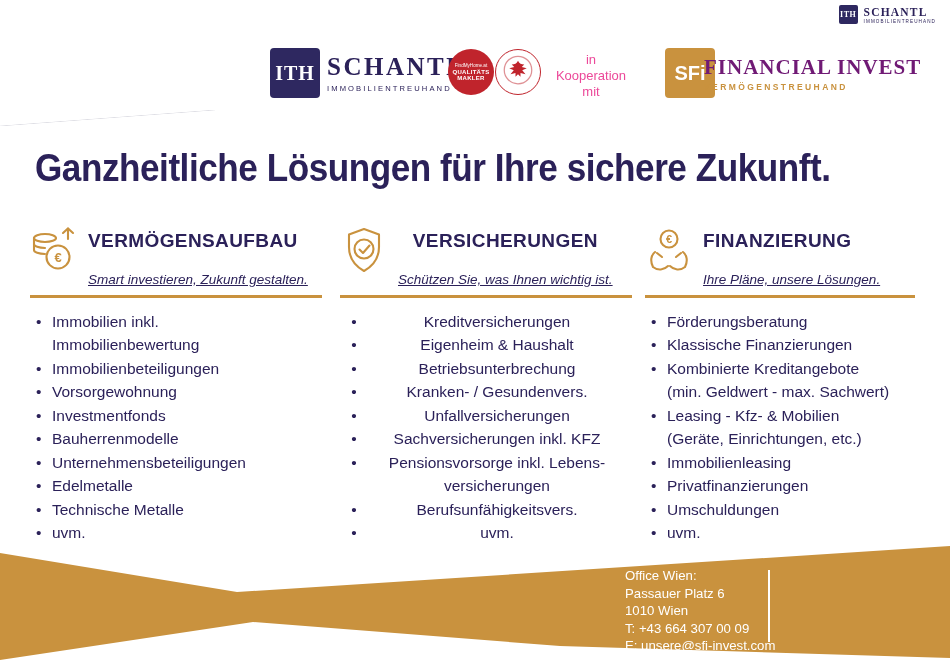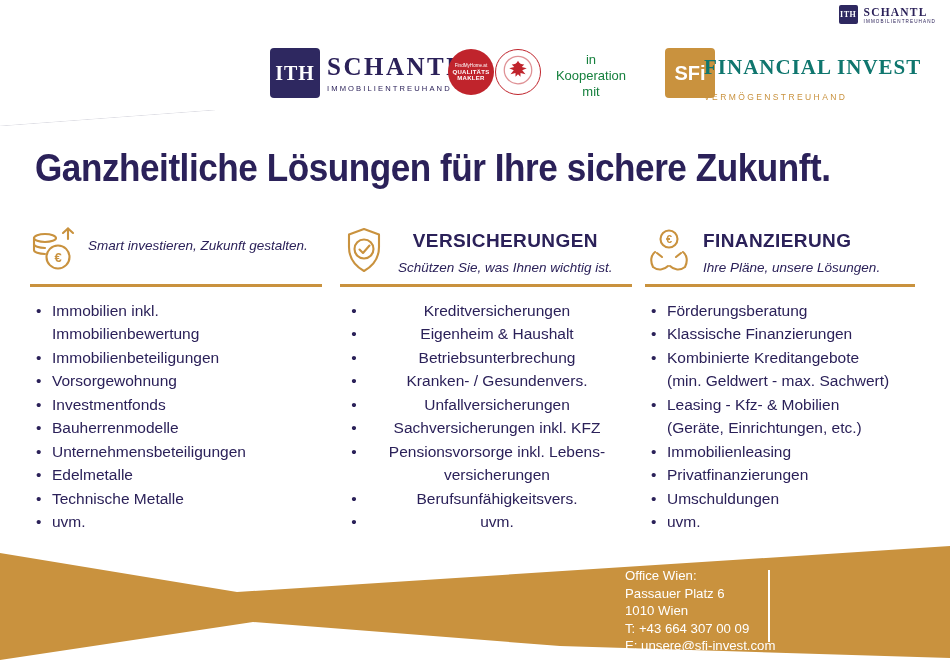--- a/index.html
+++ b/index.html
@@ -22,53 +22,53 @@
   .hdr-sq {
     position:absolute; width:50px; height:50px; border-radius:4px; color:#fff;
     display:flex; align-items:center; justify-content:center;
   }
   .ith-sq { left:270px; top:48px; background:#2E2860; font:bold 20px "Liberation Serif", serif; letter-spacing:1px; }
   .sfi-sq { left:645px; top:48px; background:#C9923E; font:bold 20px "Liberation Sans", sans-serif;margin-left:20px; }
   .ith-text { position:absolute; left:327px; top:53px; }
   .ith-text .nm { font:bold 25px "Liberation Serif", serif; letter-spacing:2.5px; color:#2B2159; }
   .ith-text .sb { font-size:7.6px; letter-spacing:2.1px; color:#2B2159; margin-top:3px; }
   .sfi-text { position:absolute; left:704px; top:55px; }
-  .sfi-text .nm { font:bold 21px "Liberation Serif", serif; letter-spacing:1px; color:#0f766e; }
-  .sfi-text .sb { font-size:8.5px; letter-spacing:2.4px; color:#C9923E; margin-top:12px; }
+  .sfi-text .nm { font:bold 21px "Liberation Serif", serif; letter-spacing:1px; color:#701a75; }
+  .sfi-text .sb { font-size:8.5px; letter-spacing:2.4px; color:#C9923E; margin-top:2px;font-weight:bold; }
 
   .badge { position:absolute; top:49px; width:46px; height:46px; border-radius:50%;
            display:flex; flex-direction:column; align-items:center; justify-content:center; text-align:center; }
   .badge-red { left:448px; background:#C0242C; color:#fff; }
   .badge-red .b1 { font-size:4.6px; }
   .badge-red .b2 { font:bold 6px "Liberation Sans", sans-serif; letter-spacing:.3px; margin-top:1.5px; }
   .badge-red .b3 { font:bold 6px "Liberation Sans", sans-serif; letter-spacing:.3px; }
   .badge-white { left:495px; background:#fff; border:1.6px solid #C0242C; }
 
   .coop { position:absolute; left:550px; top:52px; width:82px; text-align:center;
-          font-size:13px; line-height:16px; color:#15803d; white-space:pre-line; }
+          font-size:13px; line-height:16px; color:#ec4899; white-space:pre-line; }
 
   .faint-diag { position:absolute; left:0; top:110px; width:215px; height:16px; pointer-events:none;
     background:linear-gradient(to bottom right, rgba(0,0,0,0) 48%, rgba(175,175,190,.4) 50%, rgba(0,0,0,0) 52%); }
 
   
   .headline {
     position:absolute; left:35px; top:146px; font-size:39px; font-weight:bold;
     letter-spacing:-.5px; color:#2B2159; transform:scaleX(.9); transform-origin:left center; white-space:nowrap;
   }
 
   
   .col { position:absolute; top:226px; }
   .col-1 { left:30px;  width:292px; }
   .col-2 { left:340px; width:292px;text-align:center; }
   .col-3 { left:645px; width:270px; }
   .col-head { display:flex; align-items:flex-start; gap:10px; min-height:50px; }
   .col-icon { width:48px; height:48px; flex:none; }
   .col-titles { padding-top:4px; }
   .col-title { font-size:19px; font-weight:bold; letter-spacing:.4px; color:#2B2159; }
-  .col-sub { font-size:13.5px; font-style:italic; color:#2B2159; margin-top:8px; }
+  .col-sub { font-size:13.5px; font-style:italic; color:#2B2159; margin-top:20px;text-decoration:underline; }
   .col-rule { height:2.5px; background:#C9923E; margin-top:8px; }
   .col ul { list-style:none; margin-top:12px; }
   .col li { display:flex; font-size:15.5px; line-height:23.5px; color:#2B2159; }
   .col li .dot { width:22px; flex:none; padding-left:6px; }
   .col li .txt { white-space:pre-line; flex:1; }
 
   
   .ribbon { position:absolute; left:0; top:0; width:950px; height:669px; pointer-events:none; }
   .contacts { position:absolute; left:0; top:0; width:950px; height:669px; color:#fff; }
   .office { position:absolute; font-size:13.2px; line-height:17.5px; }
@@ -131,20 +131,21 @@
         <svg width="48" height="48" viewBox="0 0 48 48" fill="none" stroke="#C9923E" stroke-width="2.1" stroke-linecap="round">
           <ellipse cx="15" cy="12" rx="11" ry="4"></ellipse>
           <path d="M4 12v6c0 2.2 4.9 4 11 4M4 18v6c0 2.2 4.9 4 11 4"></path>
           <circle cx="28" cy="31" r="11.5"></circle>
           <polyline points="33,7 38,2.5 43,7"></polyline>
           <line x1="38" y1="3" x2="38" y2="13"></line>
           <text x="28" y="36" text-anchor="middle" stroke="none" fill="#C9923E" font-size="13" font-weight="bold">€</text>
         </svg>
       </span>
       <div class="col-titles">
+        <div class="col-title">VERMÖGENSAUFBAU</div>
         <div class="col-sub">Smart investieren, Zukunft gestalten.</div>
       </div>
     </div>
     <div class="col-rule"></div>
     <ul>
       <li>
           <span class="dot">•</span>
           <span class="txt">Immobilien inkl.
 Immobilienbewertung</span>
         </li>

